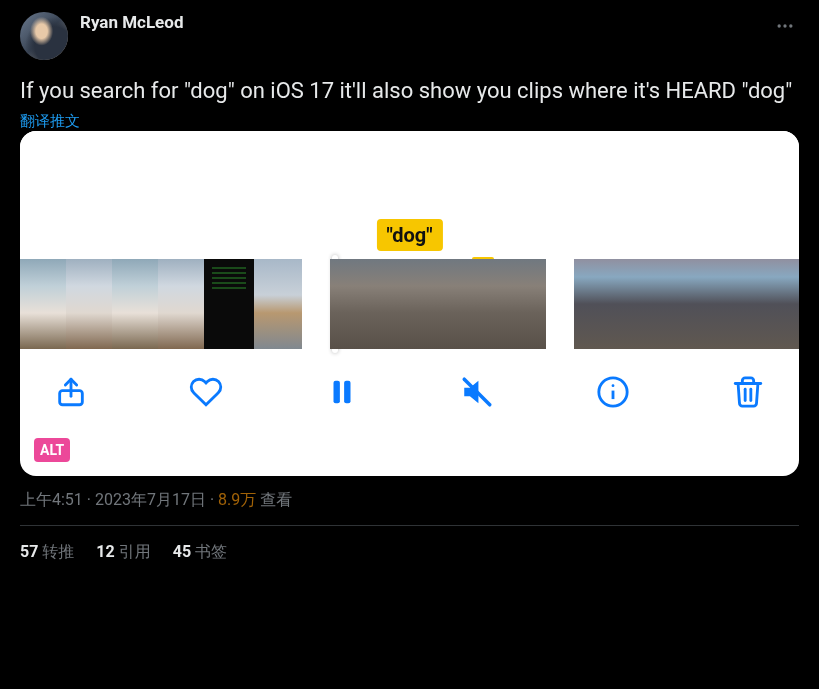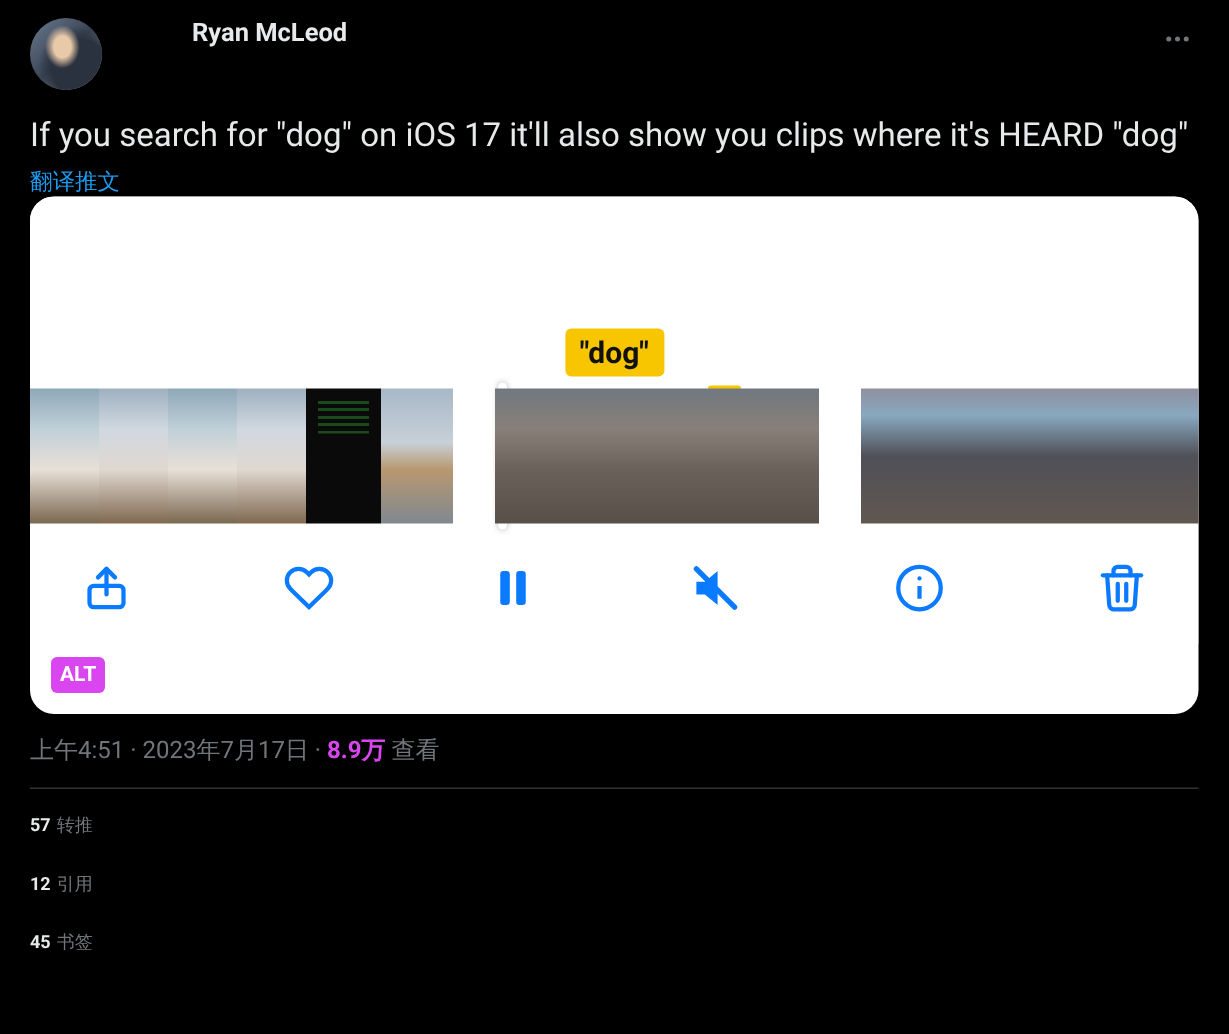--- a/index.html
+++ b/index.html
@@ -29,21 +29,21 @@
     position: relative;
     overflow: hidden;
   }
   .avatar::after {
     content: "";
     position: absolute;
     inset: 0;
     background: radial-gradient(ellipse 40% 50% at 45% 40%, #e8c9a8 0%, #e8c9a8 30%, transparent 60%),
                 radial-gradient(circle at 70% 70%, #2a3240 40%, transparent 60%);
   }
-  .user-meta { flex: 1; margin-left: 48px; }
+  .user-meta { flex: 1; }
   .display-name {
     font-weight: 700;
     font-size: 17px;
     color: #e7e9ea;
   }
   .handle {
     font-size: 16px;
     color: #71767b;
   }
   .more {
@@ -135,45 +135,44 @@
     align-items: center;
     padding: 26px 34px 20px;
     background: #fff;
   }
   .toolbar .tbtn { color: #0a7aff; }
   .toolbar svg { width: 34px; height: 34px; display: block; }
   .alt-badge {
     position: absolute;
     left: 14px;
     bottom: 14px;
-    background: #d946ef;
+    background: #ec4899;
     color: #fff;
     font-size: 14px;
     font-weight: 700;
     padding: 4px 6px;
     border-radius: 4px;
   }
   .meta-line {
     color: #71767b;
     font-size: 16px;
     padding-bottom: 14px;
     border-bottom: 1px solid #2f3336;
   }
   .meta-line .views-count {
-    color: #d946ef;
-    font-weight: 700;
+    color: #a16207;
+    font-weight: 400;
     margin-top: 20px;
   }
   .stats {
     display: flex;
     gap: 22px;
     padding: 16px 0 6px;
-    font-size: 12px;
-    color: #71767b;
-    flex-direction: column;
+    font-size: 16px;
+    color: #71767b;
   }
   .stats .stat strong {
     color: #e7e9ea;
     font-weight: 700;
     margin-right: 4px;
   }
 </style>
 </head>
 <body>
 

